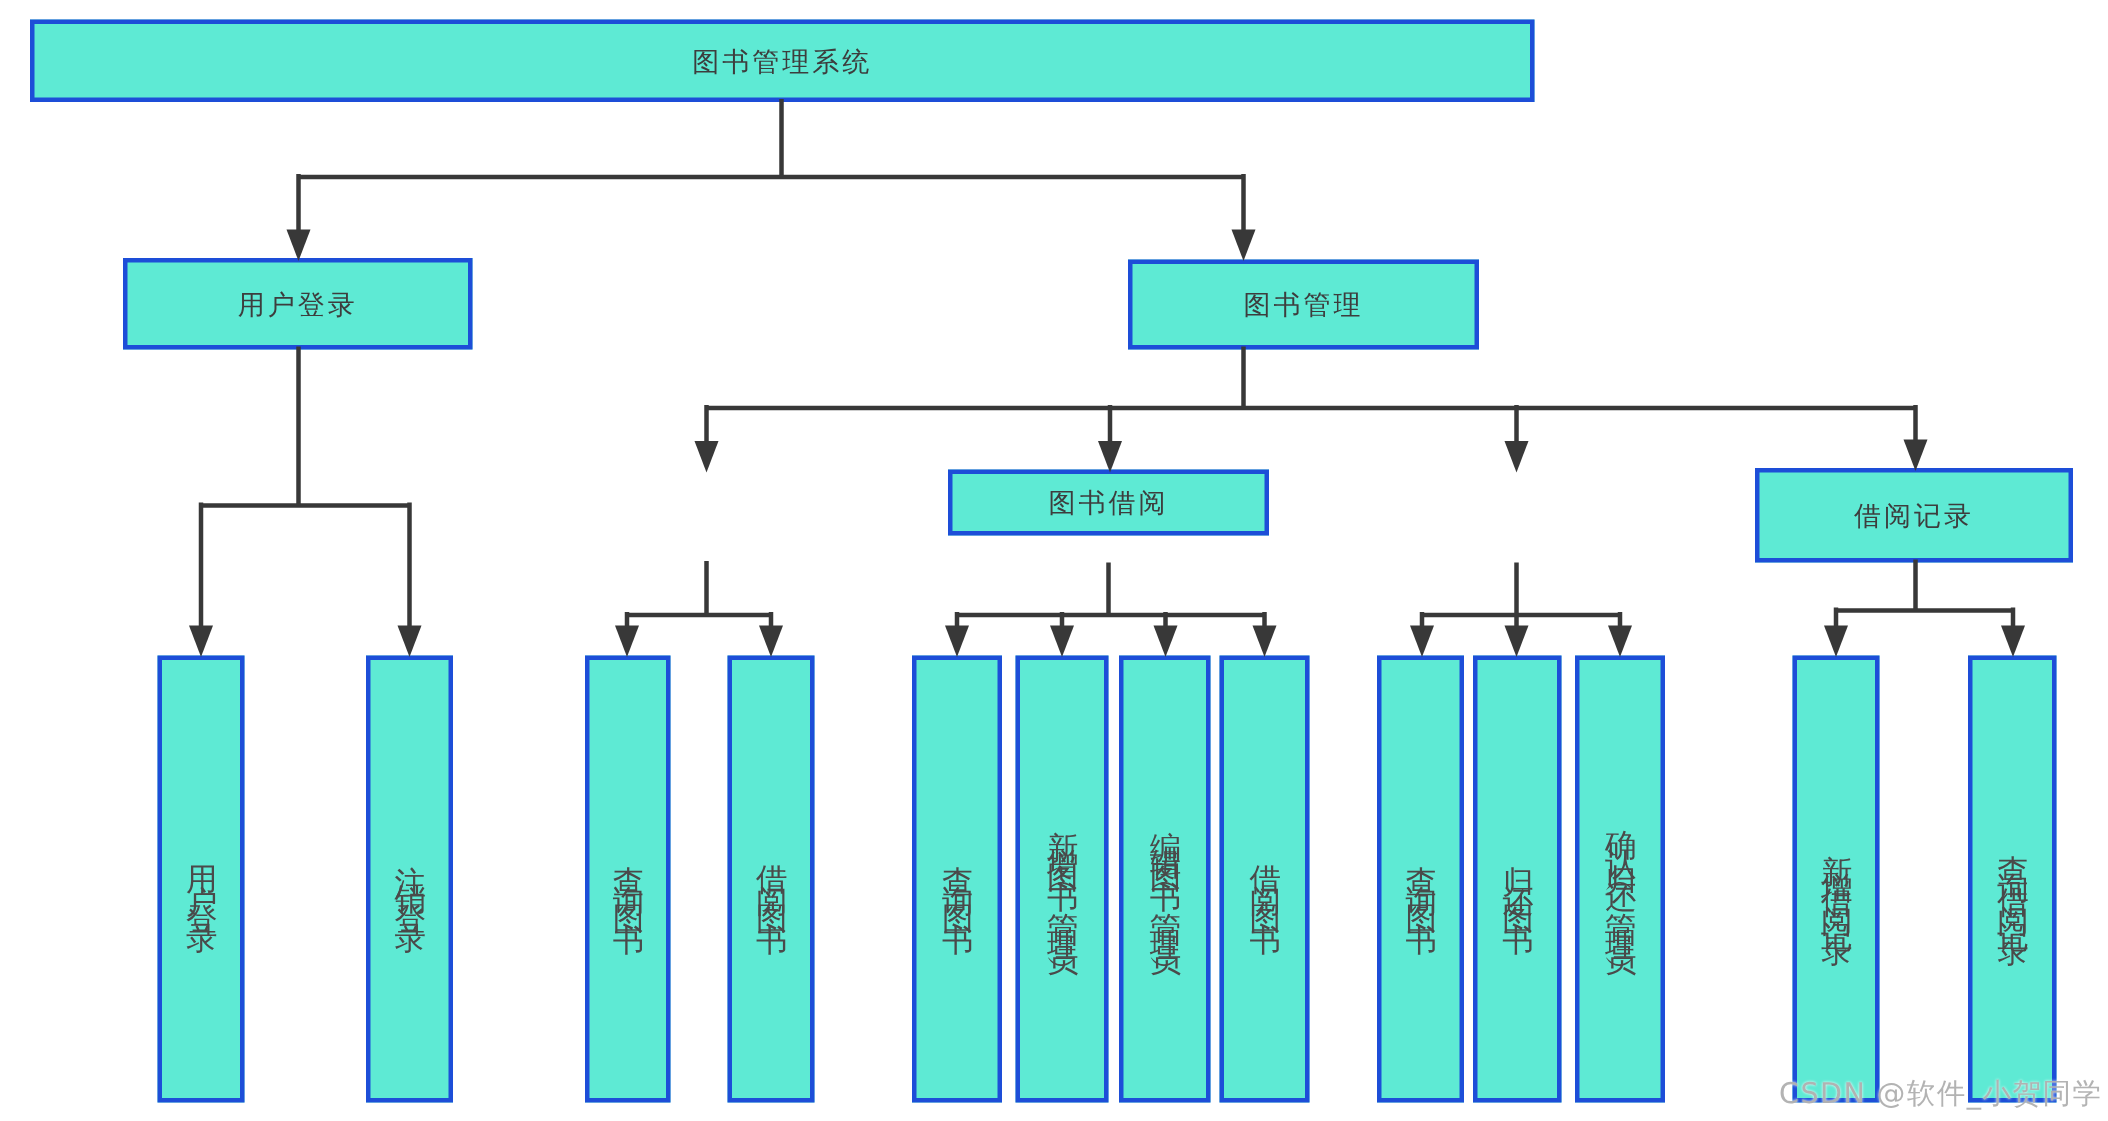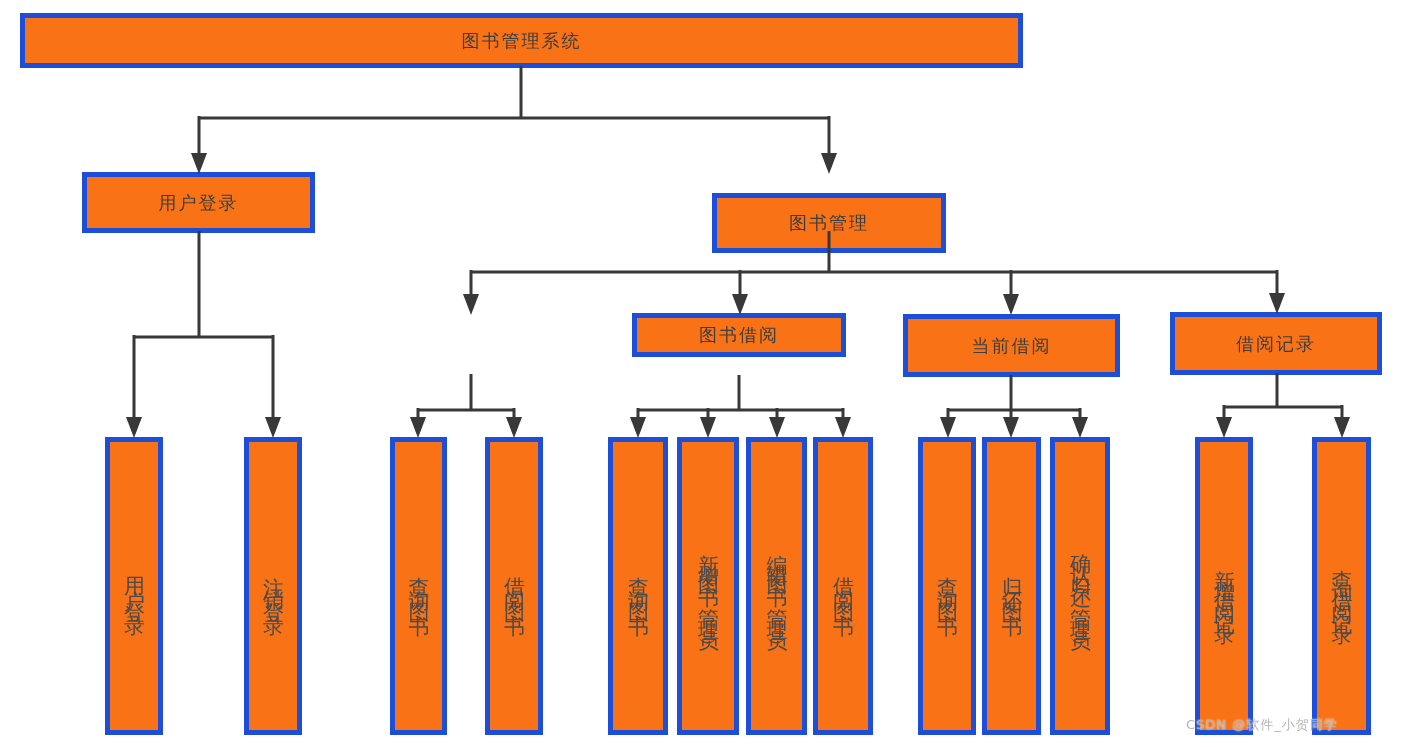--- a/index.html
+++ b/index.html
@@ -1,34 +1,34 @@
 <!DOCTYPE html>
 <html><head>
 <meta charset="utf-8">
 <style>
   html,body { margin:0; padding:0; background:#ffffff; }
   .canvas {
     position:relative; width:1405px; height:747px; background:#ffffff;
     font-family:"DejaVu Sans", sans-serif; overflow:hidden;
   }
   .box {
-    position:absolute; box-sizing:border-box; background:#f97316;
-    border:5px solid #1d4ed8; display:flex; align-items:center; justify-content:center;
+    position:absolute; box-sizing:border-box; background:#5eead4;
+    border:3px solid #1d4ed8; display:flex; align-items:center; justify-content:center;
     z-index:1;
   }
   .h-box { font-size:18px; letter-spacing:2px; color:#3d3d3d; }
   .v-box span {
     writing-mode:vertical-lr; text-orientation:mixed;
     font-size:21px; letter-spacing:13px; color:#4a4a4a; line-height:1.1;
   }
   .v-box.long span { letter-spacing:11px; }
   svg.connectors { position:absolute; left:0; top:0; z-index:2; pointer-events:none; }
   .watermark {
     position:absolute; left:1186px; top:716px; z-index:3;
-    font-size:13px; color:rgba(175,175,175,0.95); letter-spacing:1px; white-space:nowrap;
+    font-size:19px; color:rgba(175,175,175,0.95); letter-spacing:1px; white-space:nowrap;
     text-shadow:0 0 2px #ffffff;
   }
 </style>
 </head>
 <body>
 
 <div class="canvas">
 
   <svg class="connectors" width="1405" height="747" viewBox="0 0 1405 747">
     <path fill="none" stroke="#383838" stroke-width="3" d="
@@ -62,29 +62,26 @@
     </g>
   </svg>
 
   <div class="box h-box" style="left:20px; top:13px; width:1003px; height:55px;">
     <span>图书管理系统</span>
   </div>
 
   <div class="box h-box" style="left:82px; top:172px; width:233px; height:61px;">
     <span>用户登录</span>
   </div>
-  <div class="box h-box" style="left:712px; top:173px; width:234px; height:60px;margin-top:20px;">
+  <div class="box h-box" style="left:752px; top:173px; width:234px; height:60px;">
     <span>图书管理</span>
   </div>
 
   <div class="box h-box" style="left:632px; top:313px; width:214px; height:44px;">
     <span>图书借阅</span>
-  </div>
-  <div class="box h-box" style="left:903px; top:314px; width:217px; height:63px;">
-    <span>当前借阅</span>
   </div>
   <div class="box h-box" style="left:1170px; top:312px; width:212px; height:63px;">
     <span>借阅记录</span>
   </div>
 
   <div class="box v-box" style="left:105px; top:437px; width:58px; height:298px;">
     <span>用户登录</span>
   </div>
   <div class="box v-box" style="left:244px; top:437px; width:58px; height:298px;">
     <span>注销登录</span>

